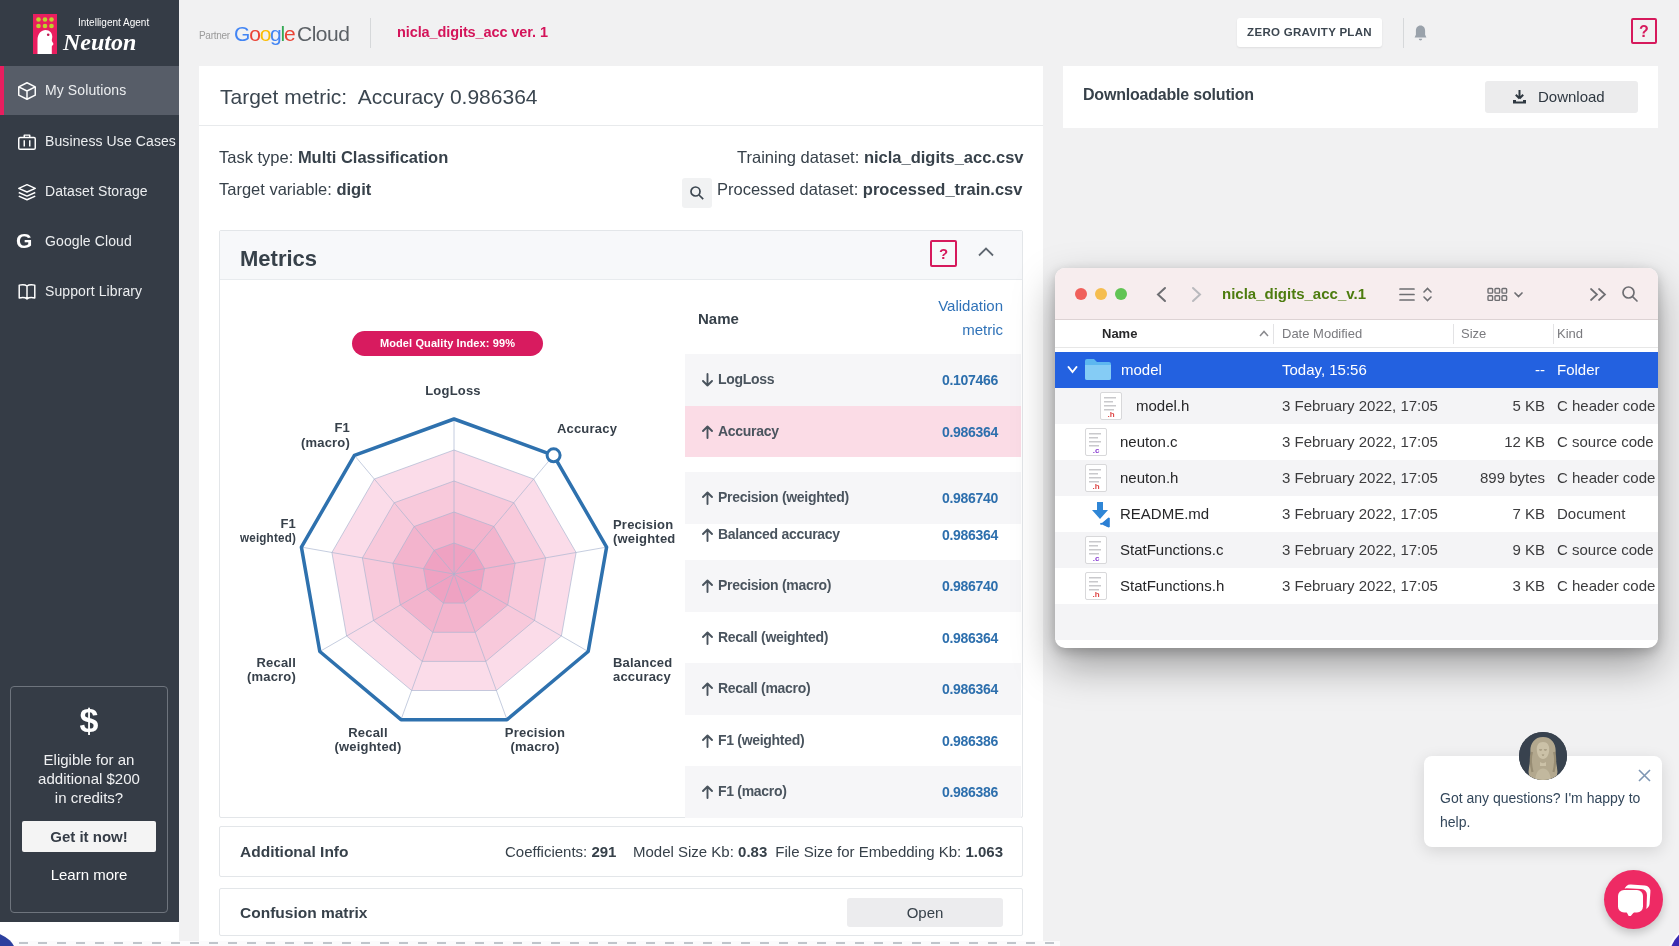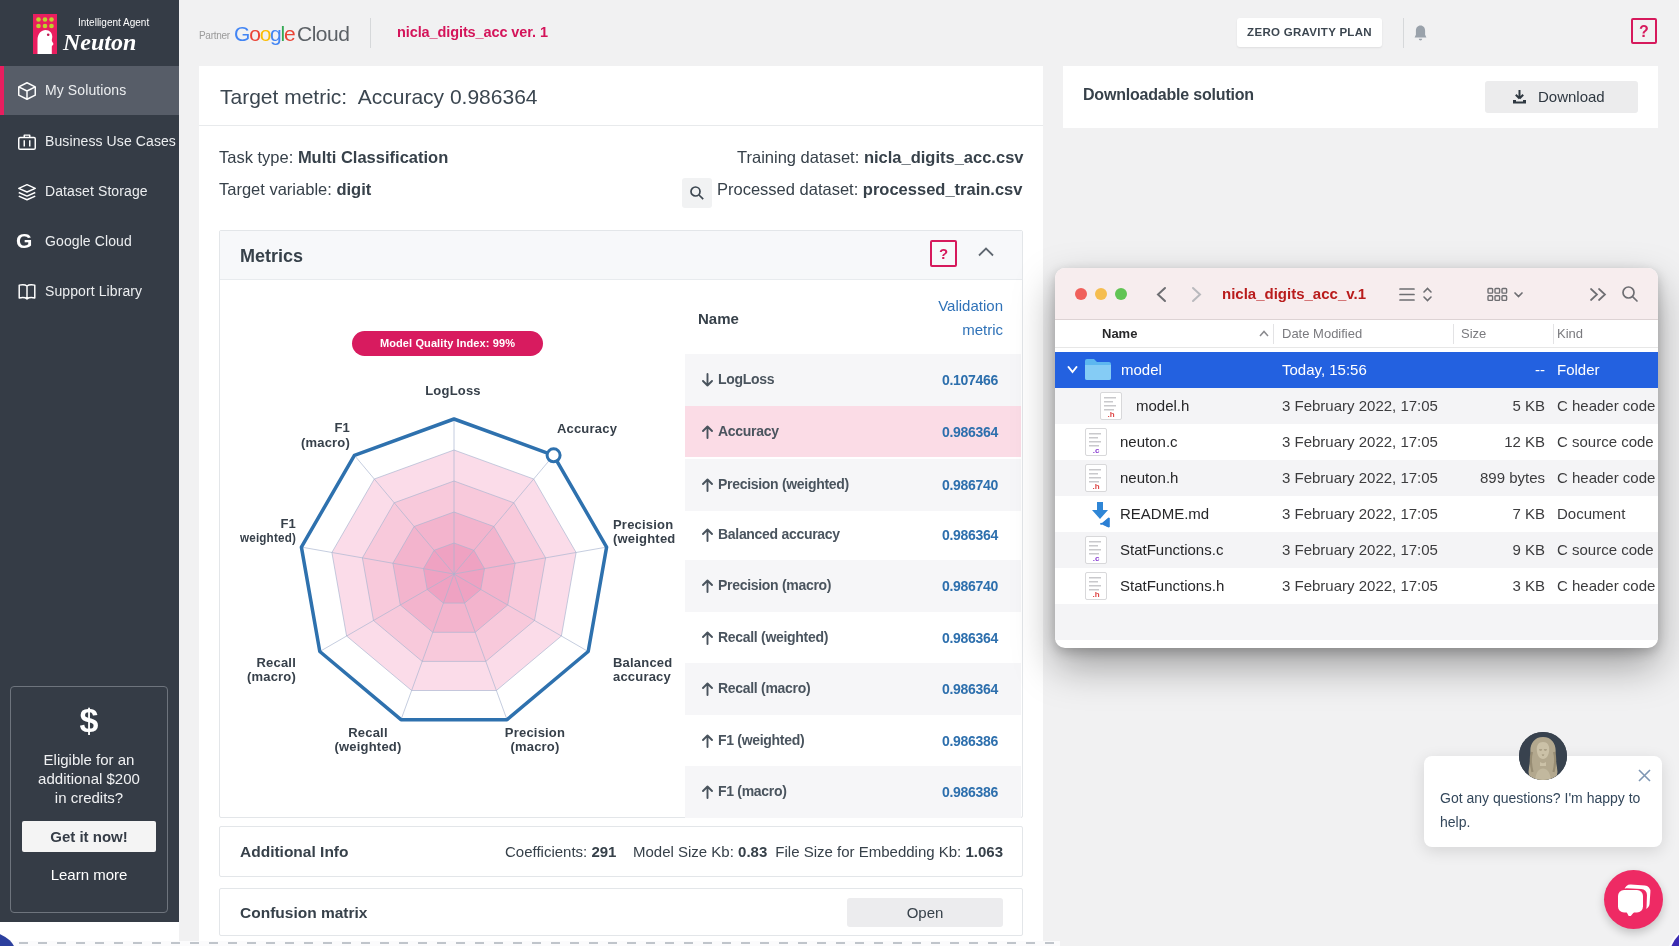--- a/index.html
+++ b/index.html
@@ -35,21 +35,21 @@
 .tb-div2 { left:1403px; top:18px; width:1px; height:30px; background:#d6d8da; }
 .qbox { left:1631px; top:18px; width:26px; height:26px; border:2px solid #d6195c; border-radius:2px; color:#d6195c; font-weight:bold; font-size:16px; text-align:center; line-height:23px; }
 
 
 #main-card { left:199px; top:66px; width:844px; height:880px; background:#fff; }
 .tm-head { left:220px; top:85px; font-size:21px; color:#3b4650; }
 .tm-line { left:199px; top:125px; width:844px; height:1px; background:#e8eaec; }
 .inf { font-size:16.5px; color:#37414a; }
 .mbox { left:219px; top:230px; width:804px; height:588px; border:1px solid #e3e6e9; border-radius:2px; }
 .mbox-head { left:220px; top:231px; width:802px; height:49px; background:#f7f8fa; border-bottom:1px solid #e8ebee; }
-.mbox-title { left:240px; top:246px; font-size:18px; font-weight:bold; color:#37414a; }
+.mbox-title { left:240px; top:246px; font-size:22px; font-weight:bold; color:#37414a; }
 .qbox2 { left:930px; top:240px; width:27px; height:27px; border:2px solid #d6195c; border-radius:2px; color:#d6195c; font-weight:bold; font-size:15px; text-align:center; line-height:24px; }
 .pill { left:352px; top:331px; width:191px; height:25px; background:#d81b5f; border-radius:13px; color:#fff; font-size:11px; letter-spacing:0.1px; font-weight:bold; text-align:center; line-height:25px; }
 
 
 .thead-name { left:698px; top:310px; font-size:15px; font-weight:bold; color:#37414a; }
 .thead-vm { left:860px; top:294px; width:143px; font-size:15px; color:#2f72b8; text-align:right; line-height:24px; }
 .trow { left:685px; width:336px; height:51.5px; }
 .trow .ar { position:absolute; left:17px; top:19px; width:11px; height:14px; }
 .trow .nm { position:absolute; left:33px; top:17px; font-size:14px; letter-spacing:-0.3px; font-weight:bold; color:#4a545e; }
 .trow .vl { position:absolute; right:23px; top:18px; font-size:14px; letter-spacing:-0.3px; font-weight:bold; color:#2d6fad; }
@@ -62,21 +62,21 @@
 
 
 #dlcard { left:1063px; top:66px; width:595px; height:62px; background:#fff; }
 .dl-title { left:1083px; top:86px; font-size:16px; letter-spacing:-0.2px; font-weight:bold; color:#37414a; }
 .dlbtn { left:1485px; top:81px; width:153px; height:32px; background:#ececed; border-radius:3px; font-size:15px; color:#2f3841; }
 
 
 #finder { left:1055px; top:268px; width:603px; height:380px; background:#fff; border-radius:10px; box-shadow:0 18px 40px rgba(0,0,0,0.35), 0 4px 12px rgba(0,0,0,0.2); overflow:hidden; }
 .f-titlebar { position:absolute; left:0; top:0; width:603px; height:52px; background:#f7edee; border-bottom:1px solid #ddd3d4; }
 .f-dot { position:absolute; top:20px; width:12px; height:12px; border-radius:50%; }
-.f-title { position:absolute; left:167px; top:17px; font-size:15px; font-weight:bold; color:#b91c1c; }
+.f-title { position:absolute; left:167px; top:17px; font-size:15px; font-weight:bold; color:#4d7c0f; }
 .f-cols { position:absolute; left:0; top:52px; width:603px; height:28px; background:#fff; border-bottom:1px solid #e7e7e7; font-size:13px; color:#7a7a7e; }
 .f-row { position:absolute; left:0; width:603px; height:36px; font-size:15px; color:#262628; }
 .f-gray { background:#f4f4f6; }
 .f-sel { background:#2361e0; color:#fff; }
 .fdate { position:absolute; left:227px; top:9px; color:#3c3c3e; }
 .fsize { position:absolute; right:113px; top:9px; color:#3c3c3e; }
 .fkind { position:absolute; left:502px; top:9px; color:#3c3c3e; }
 .fic { position:absolute; top:4px; width:22px; height:28px; background:#fff; border:1px solid #d8d8da; border-radius:2px;
   background-image:linear-gradient(#c9c9cc,#c9c9cc),linear-gradient(#c9c9cc,#c9c9cc),linear-gradient(#c9c9cc,#c9c9cc),linear-gradient(#c9c9cc,#c9c9cc);
   background-repeat:no-repeat; background-size:12px 1.5px, 9px 1.5px, 12px 1.5px, 10px 1.5px; background-position:3px 4px, 3px 8px, 3px 12px, 3px 16px; }
@@ -233,21 +233,21 @@
     <span class="nm">LogLoss</span>
     <span class="vl">0.107466</span>
   </div>
 <div class="abs trow row-p" style="top:405.5px;">
     <span class="ar"><svg width="11" height="14" viewBox="0 0 11 14" fill="none" stroke="#49535d" stroke-width="1.9" stroke-linecap="round" stroke-linejoin="round">
         <path d="M5.5 13 L5.5 1.5 M1 6 L5.5 1.5 L10 6"></path>
       </svg></span>
     <span class="nm">Accuracy</span>
     <span class="vl">0.986364</span>
   </div>
-<div class="abs trow row-g" style="top:459px;">
+<div class="abs trow row-g" style="top:472px;">
     <span class="ar"><svg width="11" height="14" viewBox="0 0 11 14" fill="none" stroke="#49535d" stroke-width="1.9" stroke-linecap="round" stroke-linejoin="round">
         <path d="M5.5 13 L5.5 1.5 M1 6 L5.5 1.5 L10 6"></path>
       </svg></span>
     <span class="nm">Precision (weighted)</span>
     <span class="vl">0.986740</span>
   </div>
 <div class="abs trow" style="top:508.5px;">
     <span class="ar"><svg width="11" height="14" viewBox="0 0 11 14" fill="none" stroke="#49535d" stroke-width="1.9" stroke-linecap="round" stroke-linejoin="round">
         <path d="M5.5 13 L5.5 1.5 M1 6 L5.5 1.5 L10 6"></path>
       </svg></span>

